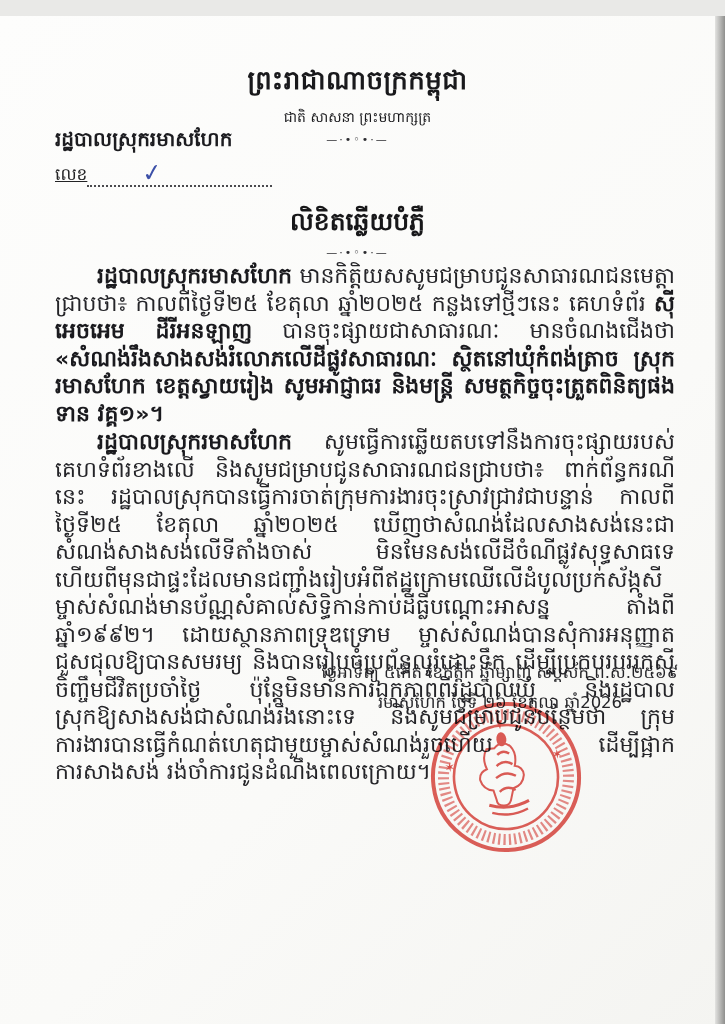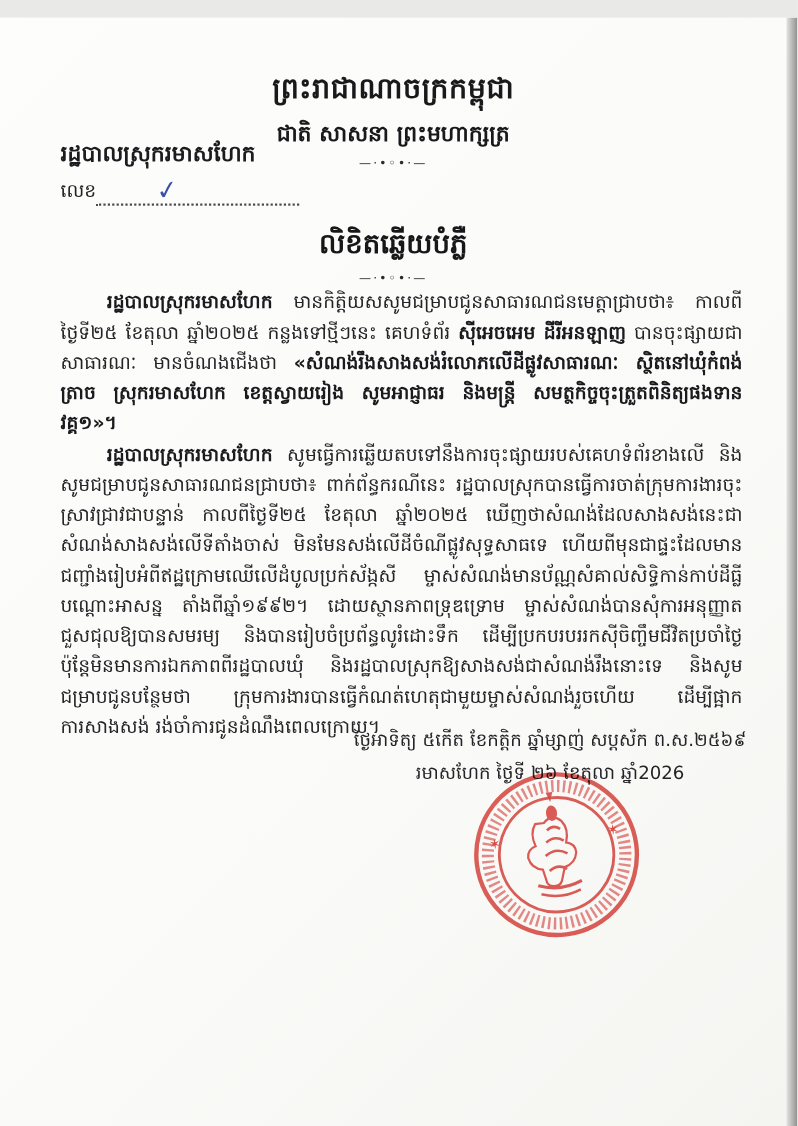--- a/index.html
+++ b/index.html
@@ -16,33 +16,33 @@
     position:absolute;top:0;right:0;width:10px;height:100%;
     background:linear-gradient(to right,#e3e3e1,#b5b5b3 55%,#8f8f8d);
   }
   .scan-edge-bottom{
     position:absolute;left:0;bottom:0;width:235px;height:10px;
     background:#141414;
     clip-path:polygon(0 15%,100% 80%,100% 100%,0 100%);
   }
   .kingdom{position:absolute;top:48px;left:0;width:715px;text-align:center;}
   .kingdom .l1{font-size:26px;font-weight:bold;letter-spacing:.5px;color:#19191c;}
-  .kingdom .l2{font-size:20px;font-weight:bold;margin-top:6px;color:#19191c;}
+  .kingdom .l2{font-size:14px;font-weight:normal;margin-top:6px;color:#19191c;}
   .ornament{color:#2a2a2e;font-size:11px;letter-spacing:2px;margin-top:4px;user-select:none;}
   .letterhead{position:absolute;top:108px;left:55px;line-height:1.55;}
   .letterhead .lh1{font-size:20px;font-weight:bold;color:#1c1c20;}
   .letterhead .lh2{font-size:20px;font-weight:bold;color:#1c1c20;}
-  .num-row{font-size:17px;margin-top:6px;display:flex;align-items:flex-end;}
+  .num-row{font-size:17px;margin-top:6px;display:flex;align-items:flex-end;text-decoration:underline;}
   .dots{display:inline-block;width:185px;border-bottom:2px dotted #4a4a4e;height:16px;position:relative;}
   .check{position:absolute;left:55px;top:-14px;color:#3c50a8;font-size:24px;font-weight:bold;transform:rotate(-8deg);}
   .doc-title-wrap{position:absolute;top:190px;left:0;width:715px;text-align:center;}
   .doc-title{font-size:25px;font-weight:bold;color:#171719;}
   .body-text{
     position:absolute;top:246px;left:55px;width:620px;
-    font-size:17px;line-height:27.5px;text-align:justify;color:#242428;
+    font-size:22px;line-height:27.5px;text-align:justify;color:#242428;
   }
   .para{text-indent:42px;margin:0 0 1px 0;}
   .para b{color:#1a1a1e;}
   .closing-row{margin-top:1px;text-indent:42px;position:relative;}
   .sig-flourish{display:inline-block;vertical-align:middle;margin-left:6px;}
   .dateblock{
     position:absolute;top:642px;left:290px;width:420px;
     text-align:center;font-size:16.5px;line-height:30px;color:#242428;
   }
   .stamp{

